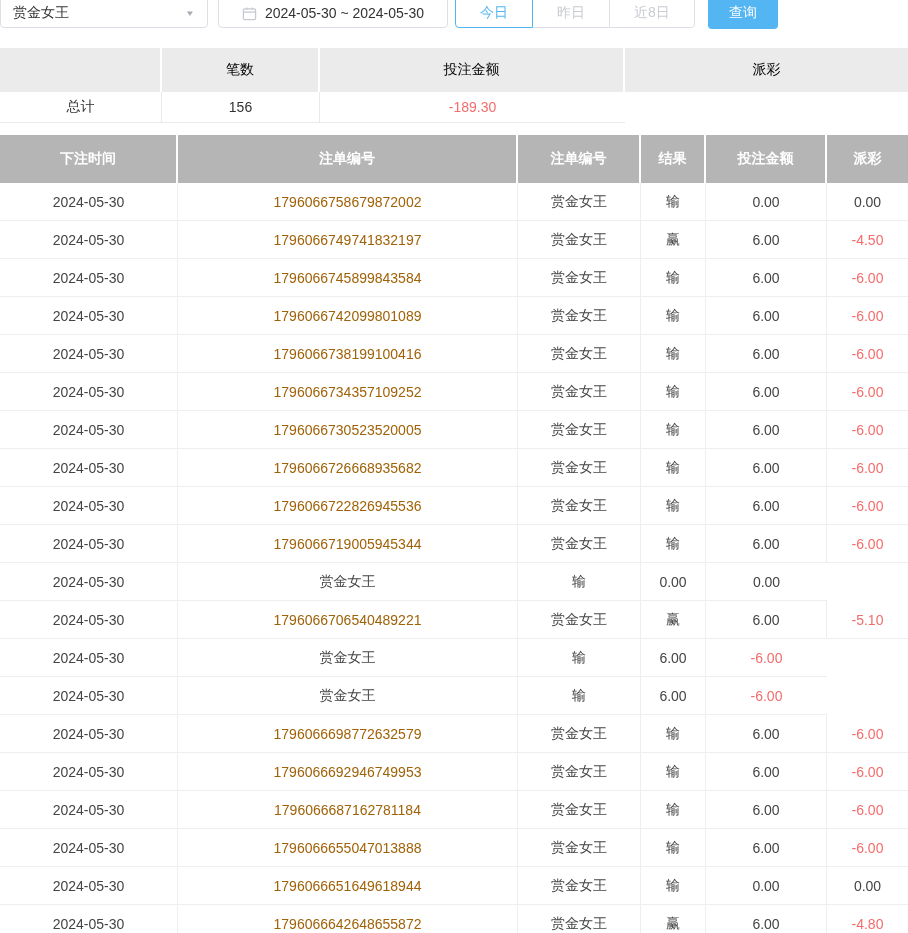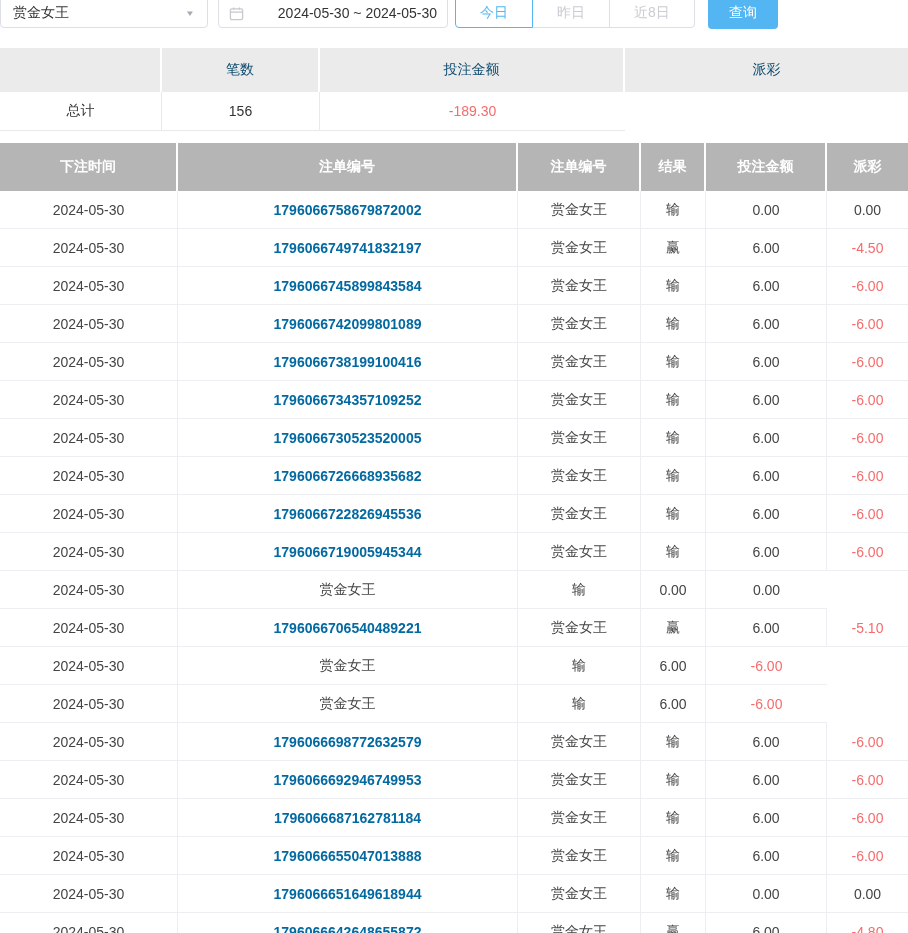--- a/index.html
+++ b/index.html
@@ -20,21 +20,21 @@
   .ctrl {
     position: absolute; top: -13px; height: 41px;
     border: 1px solid #dcdfe6; border-radius: 4px; background: #fff;
     display: flex; align-items: center;
   }
   .ctrl .inner { display: flex; align-items: center; width: 100%; margin-top: 11px; height: 28px; }
   .select-box { left: 0; width: 208px; padding: 0 12px; cursor: pointer; }
   .select-box .inner { justify-content: space-between; }
   .caret { color: #a8abb2; font-size: 10px; transform: scaleY(0.8); }
   .date-box { left: 218px; width: 230px; padding: 0 10px; cursor: pointer; }
-  .date-box .inner { justify-content: space-between; gap: 8px; }
+  .date-box .inner { justify-content: center; gap: 8px; }
   .cal-icon { width: 15px; height: 15px; flex: 0 0 auto; }
   .btn-group { position: absolute; left: 455px; top: -13px; display: flex; }
   .range-btn {
     height: 41px; padding: 11px 24px 0 24px;
     background: #fff; border: 1px solid #dcdfe6; margin-left: -1px;
     color: #c9ccd3; font-size: 14px; cursor: pointer;
     font-family: inherit;
   }
   .range-btn:first-child { margin-left: 0; border-radius: 4px 0 0 4px; }
   .range-btn:last-child { border-radius: 0 4px 4px 0; }
@@ -44,43 +44,43 @@
     background: var(--accent); color: #fff; border: none; border-radius: 4px;
     font-size: 14px; padding-top: 9px; cursor: pointer; font-family: inherit;
   }
   
   .summary { margin-top: 18px; }
   .grid-row { display: grid; }
   .summary .grid-row { grid-template-columns: 162px 158px 305px 283px; }
   .cell { display: flex; align-items: center; justify-content: center; }
   .summary .head-cell {
     height: 44px; background: var(--summary-header-bg);
-    border-right: 2px solid #fff; color: #0c4a6e;
+    border-right: 2px solid #fff; color: #000000;
   }
   .summary .head-cell:last-child { border-right: none; }
   .summary .data-cell {
-    height: 39px; background: #fff;
+    height: 31px; background: #fff;
     border-right: 1px solid #e9e9e9; border-bottom: 1px solid #e9e9e9;
     color: #333;
   }
   .summary .data-cell:last-child { border-right: none; }
   
   .bet-table { margin-top: 12px; }
   .bet-table .grid-row { grid-template-columns: 178px 340px 123px 65px 121px 81px; }
   .bet-table .th {
     height: 48px; background: var(--table-header-bg);
     color: #fff; font-weight: bold; border-right: 2px solid #fff;
   }
   .bet-table .th:last-child { border-right: none; }
   .bet-table .td {
     height: 38px; background: #fff; color: #444;
     border-right: 1px solid #eceef1; border-bottom: 1px solid #eceef1;
   }
   .bet-table .td:last-child { border-right: none; }
-  .bet-table .td.col-1 { color: #0369a1; font-weight: bold; }
+  .bet-table .td.col-1 { color: #a16207; }
   .neg { color: var(--negative) !important; }
 </style>
 </head>
 <body>
 
 <div class="topbar">
   <div class="ctrl select-box">
     <div class="inner">
       <span>赏金女王</span>
       <span class="caret">▼</span>

